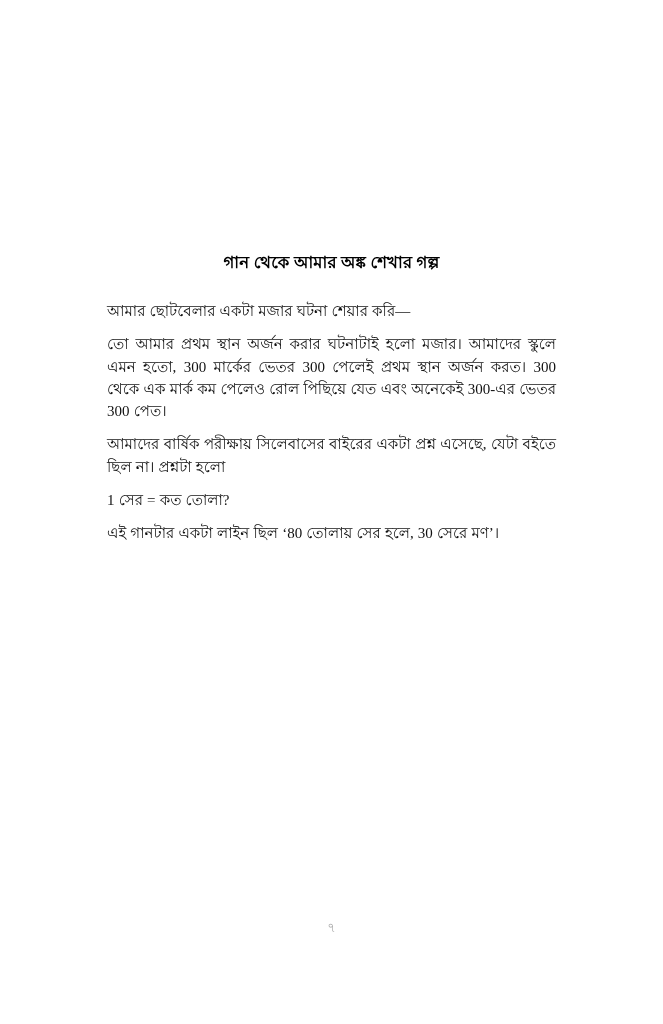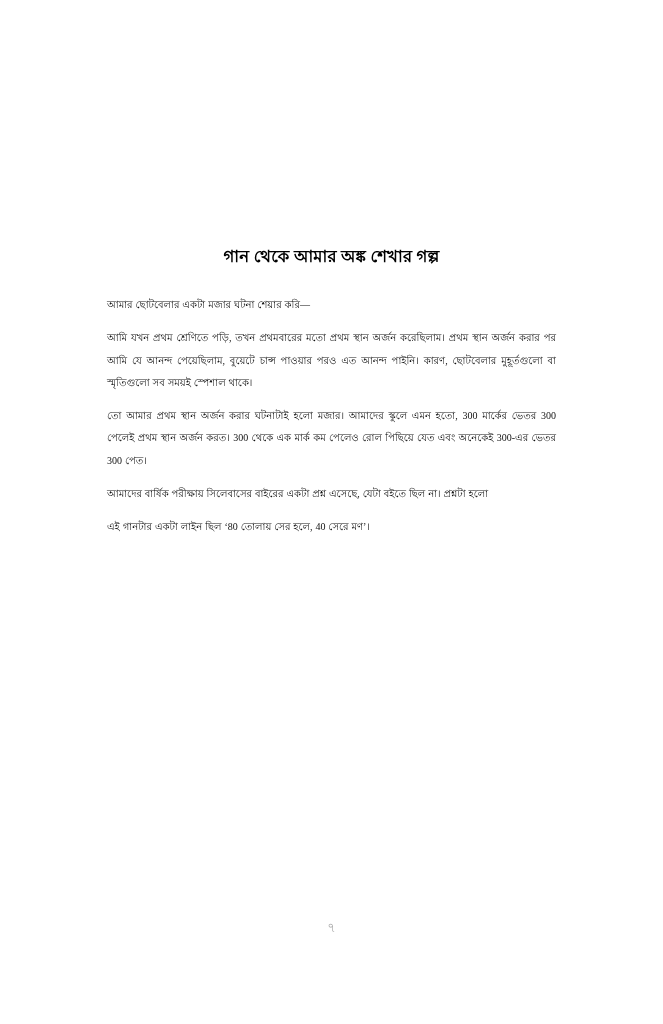--- a/index.html
+++ b/index.html
@@ -21,36 +21,36 @@
   .page {
     position: absolute;
     inset: 0;
     background: #ffffff;
   }
 
   
   .content {
     position: absolute;
     left: 107px;
-    top: 246px;
+    top: 252px;
     width: 449px;
   }
 
   .chapter-title {
     font-size: 16.5px;
     font-weight: 700;
     text-align: center;
     line-height: 1.35;
     margin: 0 0 26px 0;
     letter-spacing: 0.2px;
     color: #000;
   }
 
   .para {
-    font-size: 10px;
+    font-size: 15px;
     line-height: 22.4px;
     text-align: justify;
     text-justify: inter-word;
     margin: 0 0 10.5px 0;
     color: #111111;
     word-spacing: 0.4px;
   }
 
   .para:last-of-type {
     margin-bottom: 0;
@@ -77,29 +77,29 @@
 <body>
 
 <div class="page">
 
   <div class="content">
 
     <h1 class="chapter-title">গান থেকে আমার অঙ্ক শেখার গল্প</h1>
 
     <p class="para plain">আমার ছোটবেলার একটা মজার ঘটনা শেয়ার করি—</p>
 
-    <p class="para">আমি যখন প্রথম শ্রেণিতে পড়ি, তখন প্রথমবারের মতো প্রথম স্থান অর্জন করেছিলাম। প্রথম স্থান অর্জন করার পর আমি যে আনন্দ পেয়েছিলাম, বুয়েটে চান্স পাওয়ার পরও এত আনন্দ পাইনি। কারণ, ছোটবেলার মুহূর্তগুলো বা স্মৃতিগুলো সব সময়ই স্পেশাল থাকে।</p>
 
     <p class="para">তো আমার প্রথম স্থান অর্জন করার ঘটনাটাই হলো মজার। আমাদের স্কুলে এমন হতো, 300 মার্কের ভেতর 300 পেলেই প্রথম স্থান অর্জন করত। 300 থেকে এক মার্ক কম পেলেও রোল পিছিয়ে যেত এবং অনেকেই 300-এর ভেতর 300 পেত।</p>
 
     <p class="para">আমাদের বার্ষিক পরীক্ষায় সিলেবাসের বাইরের একটা প্রশ্ন এসেছে, যেটা বইতে ছিল না। প্রশ্নটা হলো</p>
 
+    <p class="para plain">1 সের = কত তোলা?</p>
 
 
 
 
-    <p class="para">এই গানটার একটা লাইন ছিল ‘80 তোলায় সের হলে, 40 সেরে মণ’।</p>
+    <p class="para">এই গানটার একটা লাইন ছিল ‘80 তোলায় সের হলে, 30 সেরে মণ’।</p>
 
   </div>
 
   <div class="page-number">৭</div>
 
 </div>
 
 </body></html>

